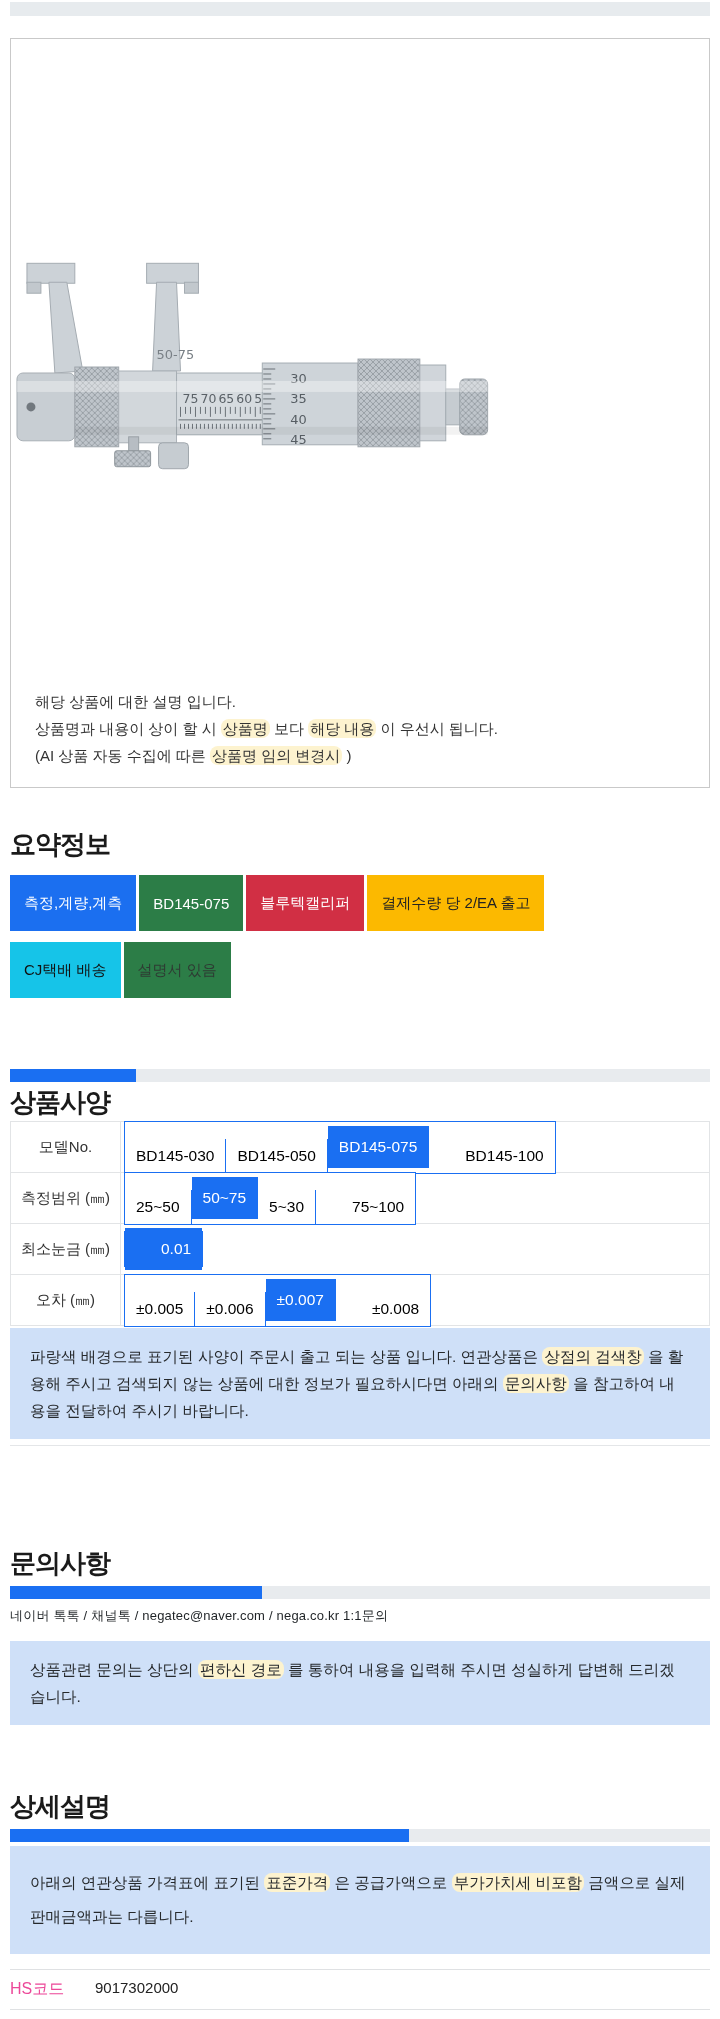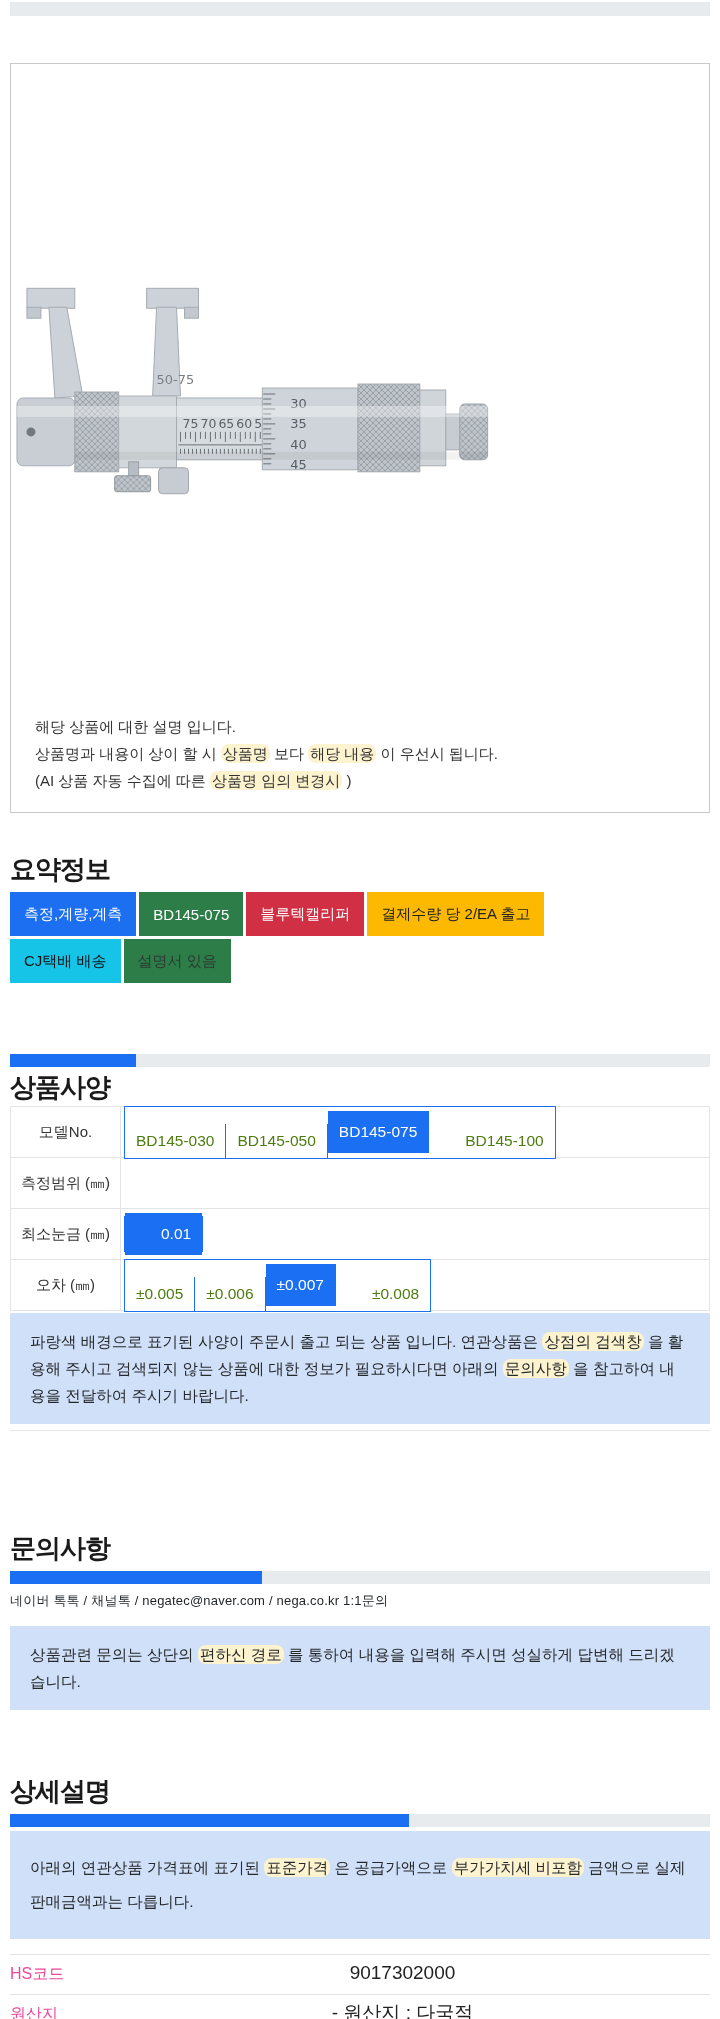--- a/index.html
+++ b/index.html
@@ -8,59 +8,59 @@
     width:720px; height:2019px; overflow:hidden;
     font-family:"Liberation Sans","DejaVu Sans",sans-serif;
     color:#222;
   }
   .wrap { padding:0 10px; }
 
   .topbar { margin-top:2px; height:14px; background:#e7ebee; }
 
   
   .imgbox {
-    margin-top:47px; height:750px; border:1px solid #c9c9c9; background:#fff;
+    margin-top:22px; height:750px; border:1px solid #c9c9c9; background:#fff;
     display:flex; flex-direction:column;
   }
   .photo { margin-top:212px; width:100%; }
   .spacer { flex:1; }
   .cap { padding:0 24px 18px 24px; font-size:15px; line-height:27px; color:#333; }
   .hl { background:#fdf3cf; padding:1px 2px;border-radius:8px; }
 
   
   .h1 { font-size:26px; font-weight:700; color:#1a1a1a; line-height:34px; letter-spacing:-1px; }
   .sum-h { margin-top:39px; }
 
   
   .tagrow { display:flex; gap:3px; margin-top:6px; }
   .tagrow + .tagrow { margin-top:3px; }
   .tag {
-    height:44px; display:inline-flex; align-items:center;
-    padding:0 14px; font-size:15px; white-space:nowrap;
+    height:56px; display:inline-flex; align-items:center;
+    padding:0 14px; font-size:15px; white-space:nowrap;margin-top:8px;
   }
 
   
   .pbar { height:13px; background:#e8ebee; }
   .pbar .fill { display:block; height:100%; background:#1a6ff2; }
   .spec-bar { margin-top:71px; }
   .spec-h { margin-top:3px; }
 
   
   .spec-table { margin-top:2px; border:1px solid #e2e4e6; border-bottom:none; }
   .spec-row { display:flex; align-items:center; height:51px; border-bottom:1px solid #e2e4e6; }
   .spec-label {
     width:110px; flex:0 0 110px; align-self:stretch;
     display:flex; align-items:center; justify-content:center;
     border-right:1px solid #e2e4e6; font-size:15px; color:#333; text-align:center;
   }
   .spec-value { flex:1; display:flex; align-items:center; padding-left:3px; }
   .optgrp { display:inline-flex; align-items:center; border:1px solid #1a6ff2; background:#fff; }
   .opt {
     padding:0 11px; height:34px; line-height:34px; font-size:15.5px;
-    color:#4d7c0f; border-right:1px solid #1a6ff2; text-align:center; white-space:nowrap; cursor:pointer;margin-top:17px;
+    color:#000000; border-right:1px solid #1a6ff2; text-align:center; white-space:nowrap; cursor:pointer;margin-top:17px;
   }
   .opt:last-child { border-right:none;padding-left:36px; }
   .opt.sel { background:#1a6ff2; color:#fff; height:42px; line-height:42px; margin:-4px 0; }
 
   .notice {
     background:#cfe0f8; padding:15px 20px; font-size:15.5px; line-height:27px; color:#26292c;
   }
   .spec-notice { margin-top:2px; }
   .spec-hr { margin-top:6px; border-top:1px solid #e4e6e8; height:0; }
 
@@ -72,21 +72,21 @@
 
   
   .det-h { margin-top:64px; }
   .det-bar { margin-top:6px; }
   .det-notice { margin-top:4px; padding:20px; line-height:34px; }
 
   
   .ftable { margin-top:15px; }
   .frow { display:flex; border-top:1px solid #dfe1e3; padding:7px 0 8px 0; }
   .flabel { width:85px; flex:0 0 85px; font-size:16px; color:#ec4899; padding-top:2px; }
-  .fvals { flex:1; font-size:19px; line-height:22px; color:#222;text-align:center; }
+  .fvals { flex:1; font-size:15px; line-height:22px; color:#222; }
   .fvals div { margin-bottom:2px; }
 
   
   svg text { font-family:"DejaVu Sans","Liberation Sans",sans-serif; }
 </style>
 </head>
 <body>
 
 <div class="wrap">
 
@@ -189,20 +189,28 @@
         <div class="optgrp">
           <div class="opt">BD145-030</div>
           <div class="opt">BD145-050</div>
           <div class="opt sel">BD145-075</div>
           <div class="opt">BD145-100</div>
         </div>
       </div>
     </div>
     <div class="spec-row">
       <div class="spec-label">측정범위 (㎜)</div>
+      <div class="spec-value">
+        <div class="optgrp">
+          <div class="opt">25~50</div>
+          <div class="opt sel">50~75</div>
+          <div class="opt">5~30</div>
+          <div class="opt">75~100</div>
+        </div>
+      </div>
     </div>
     <div class="spec-row">
       <div class="spec-label">최소눈금 (㎜)</div>
       <div class="spec-value">
         <div class="optgrp">
           <div class="opt sel">0.01</div>
         </div>
       </div>
     </div>
     <div class="spec-row">

